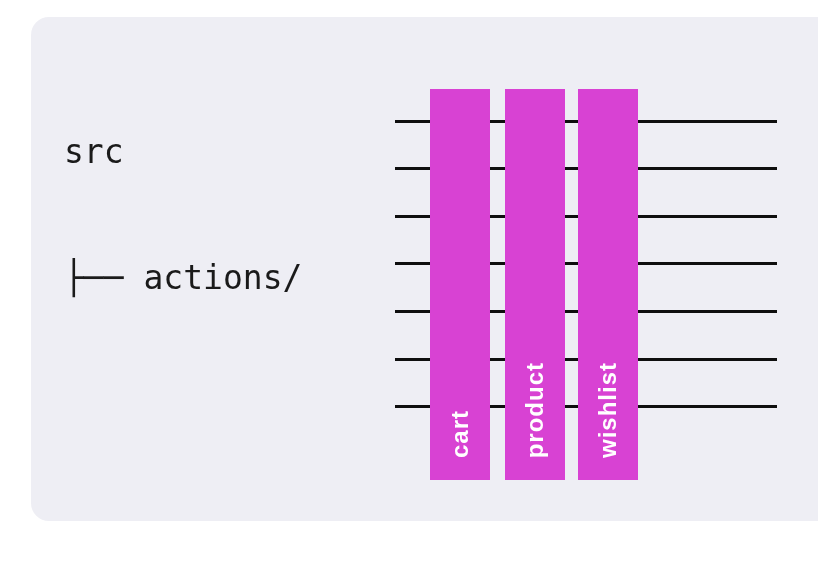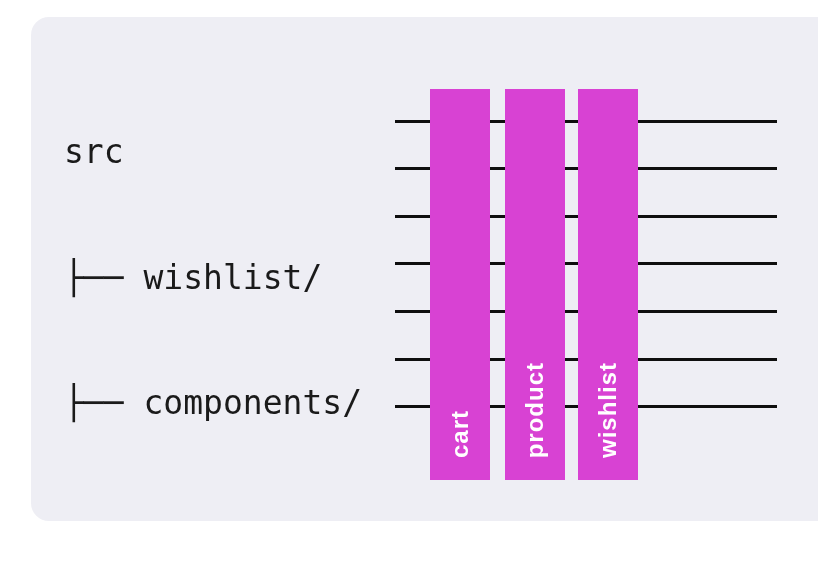--- a/index.html
+++ b/index.html
@@ -74,22 +74,21 @@
   }
 </style>
 </head>
 <body>
 
 <div class="stage">
   <div class="card" style="background: rgb(238, 238, 244);">
 
     <div class="tree" style="color: rgb(26, 26, 26);">
       <div class="tree-row">src</div>
-      <div class="tree-row">├── wishlist/</div>
-      <div class="tree-row">├── components/</div>
+      <div class="tree-row">├── actions/</div>
       
       
       
       
       
       
     </div>
 
     <div class="hline" style="top: 102.5px; background: rgb(14, 14, 14);"></div>
     <div class="hline" style="top: 150.1px; background: rgb(14, 14, 14);"></div>

